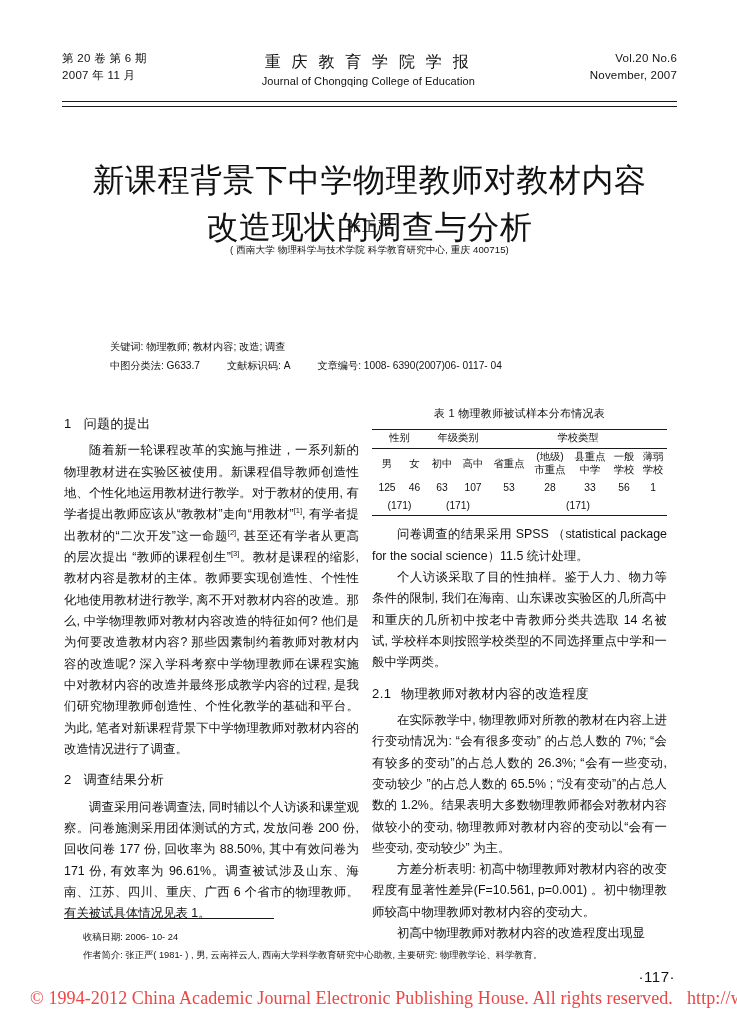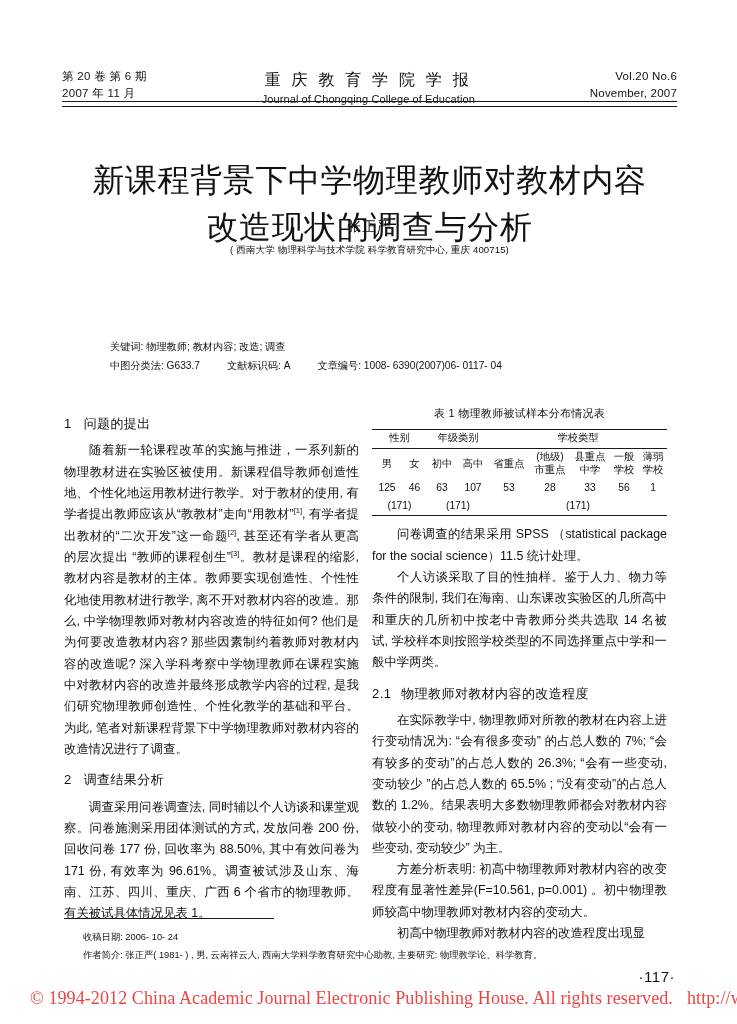--- a/index.html
+++ b/index.html
@@ -20,21 +20,21 @@
     position: absolute;
     left: 0; top: 0;
     width: 737px;
     height: 1024px;
   }
 
   
   .masthead {
     position: absolute;
     left: 62px;
-    top: 68px;
+    top: 50px;
     width: 615px;
     display: flex;
     justify-content: space-between;
     align-items: flex-start;
   }
   .mast-col { line-height: 1.45; }
   .mast-left { text-align: left; font-size: 11.5px; letter-spacing: .3px; }
   .mast-center { text-align: center; }
   .mast-right { text-align: right; font-size: 11.5px; letter-spacing: .2px; }
   .journal-cn {

